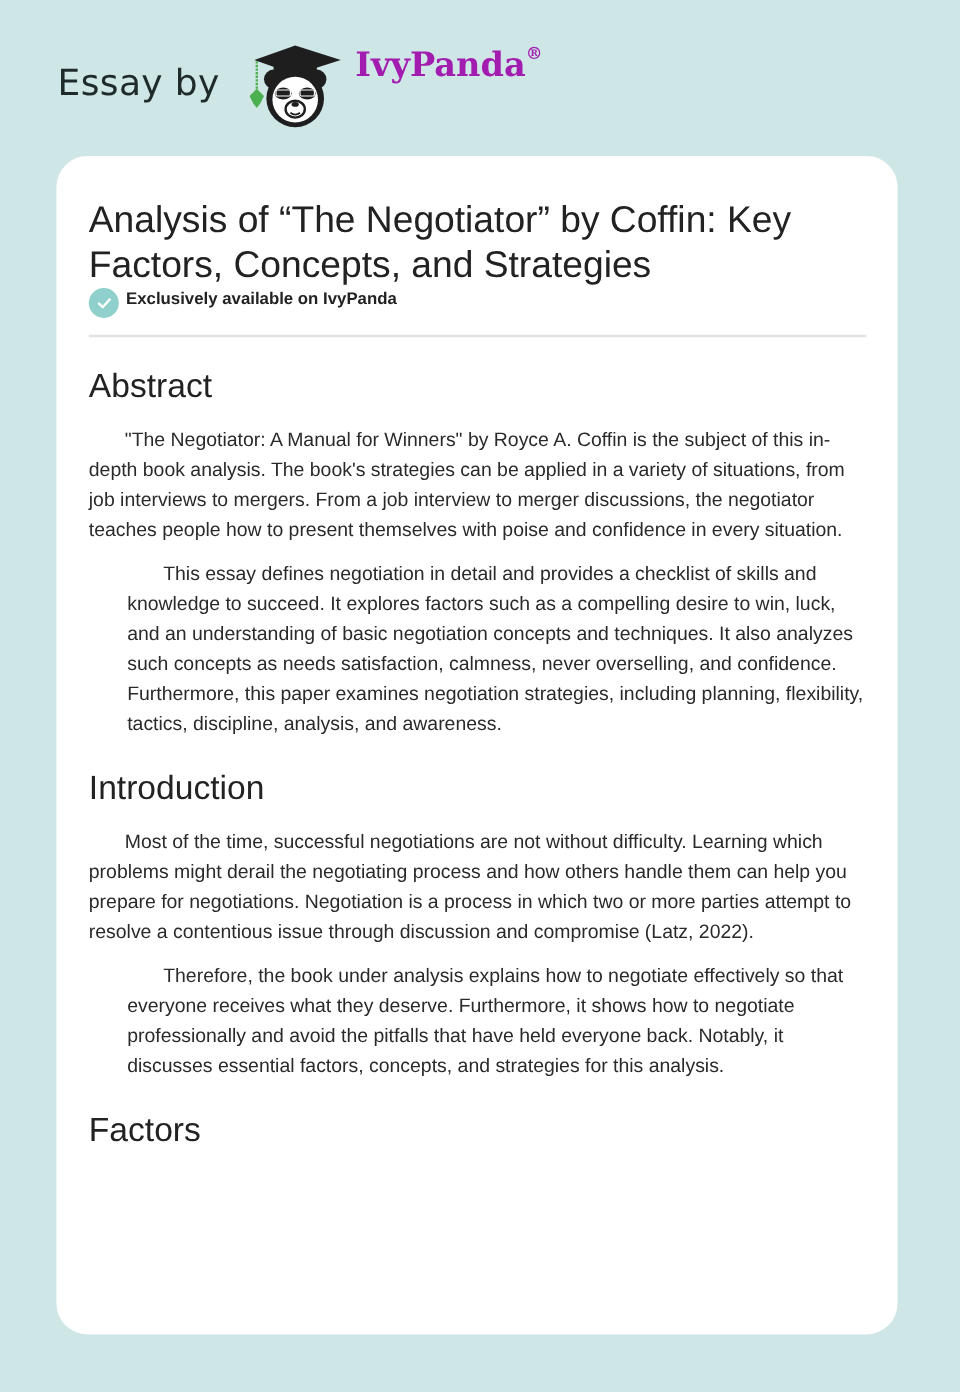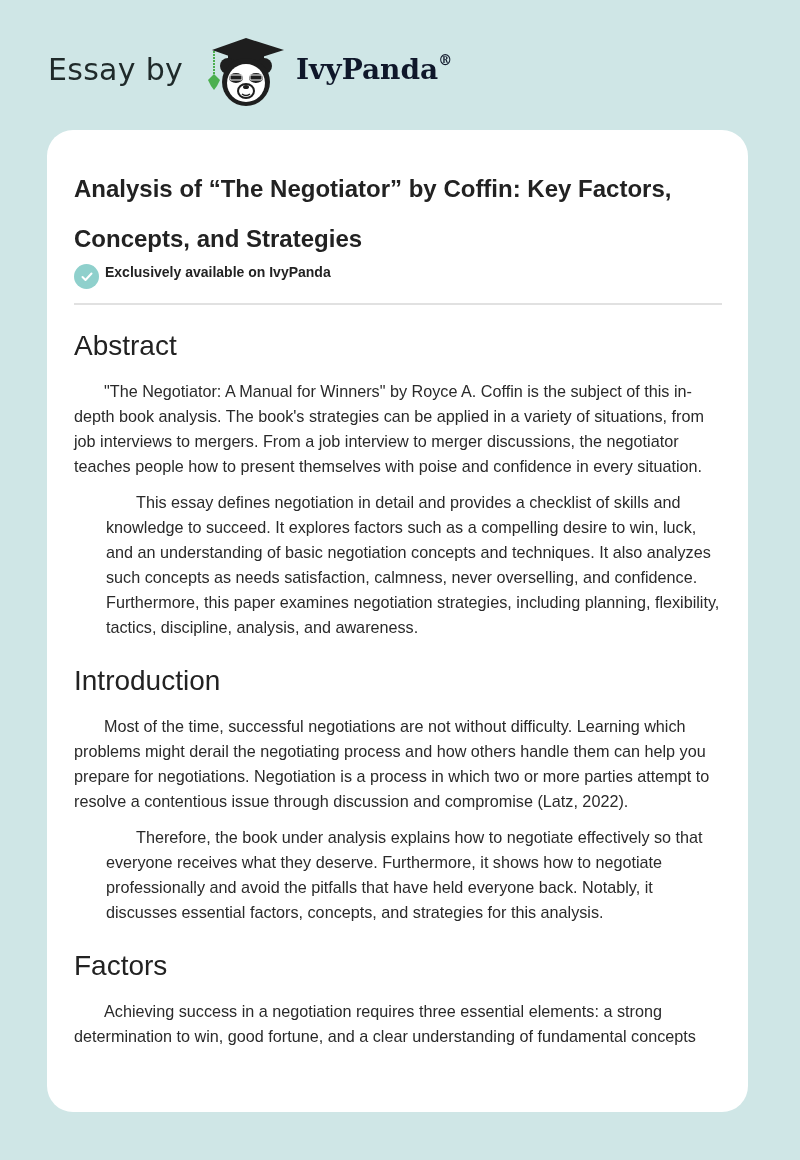--- a/index.html
+++ b/index.html
@@ -15,35 +15,35 @@
   }
   .brand-prefix {
     position: absolute; left: 48px; top: 52px;
     font-family: "DejaVu Sans", sans-serif;
     font-size: 30px; color: #1f2a2a; letter-spacing: 0.3px;
   }
   .panda-logo {
     position: absolute; left: 200px; top: 36px; width: 92px; height: 72px;
   }
   .brand-name {
-    position: absolute; left: 296px; top: 53px;
+    position: absolute; left: 296px; top: 37px;
     font-family: "DejaVu Serif", serif; font-weight: bold;
-    font-size: 28px; color: #0f172a;
+    font-size: 28px; color: #a21caf;
   }
   .brand-name sup { font-size: 14px; position: relative; top: -4px; }
   .card {
     position: absolute; left: 47px; top: 130px;
     width: 701px; height: 982px;
     background: #fff; border-radius: 26px;
     box-sizing: border-box;
     padding: 34px 26px 0 27px;
     overflow: hidden;
   }
   h1 {
-    margin: 0; font-size: 24px; line-height: 50px; font-weight: bold; color: #222;
+    margin: 0; font-size: 31px; line-height: 38px; font-weight: normal; color: #222;
   }
   .exclusive {
     display: flex; align-items: flex-start; height: 26px;
   }
   .check {
     width: 25px; height: 25px; border-radius: 50%; background: #8fd0cc;
     display: flex; align-items: center; justify-content: center; margin-right: 6px;
   }
   .exclusive-label { font-size: 14px; font-weight: bold; color: #222; }
   hr.divider {
@@ -112,15 +112,14 @@
   </section>
 
   <section>
     <h2>Introduction</h2>
     <p>Most of the time, successful negotiations are not without difficulty. Learning which problems might derail the negotiating process and how others handle them can help you prepare for negotiations. Negotiation is a process in which two or more parties attempt to resolve a contentious issue through discussion and compromise (Latz, 2022).</p>
     <p>Therefore, the book under analysis explains how to negotiate effectively so that everyone receives what they deserve. Furthermore, it shows how to negotiate professionally and avoid the pitfalls that have held everyone back. Notably, it discusses essential factors, concepts, and strategies for this analysis.</p>
   </section>
 
   <section>
     <h2>Factors</h2>
-    <p>Achieving success in a negotiation requires three essential elements: a strong determination to win, good fortune, and a clear understanding of fundamental concepts</p>
   </section>
 </div>
 
 </body></html>

